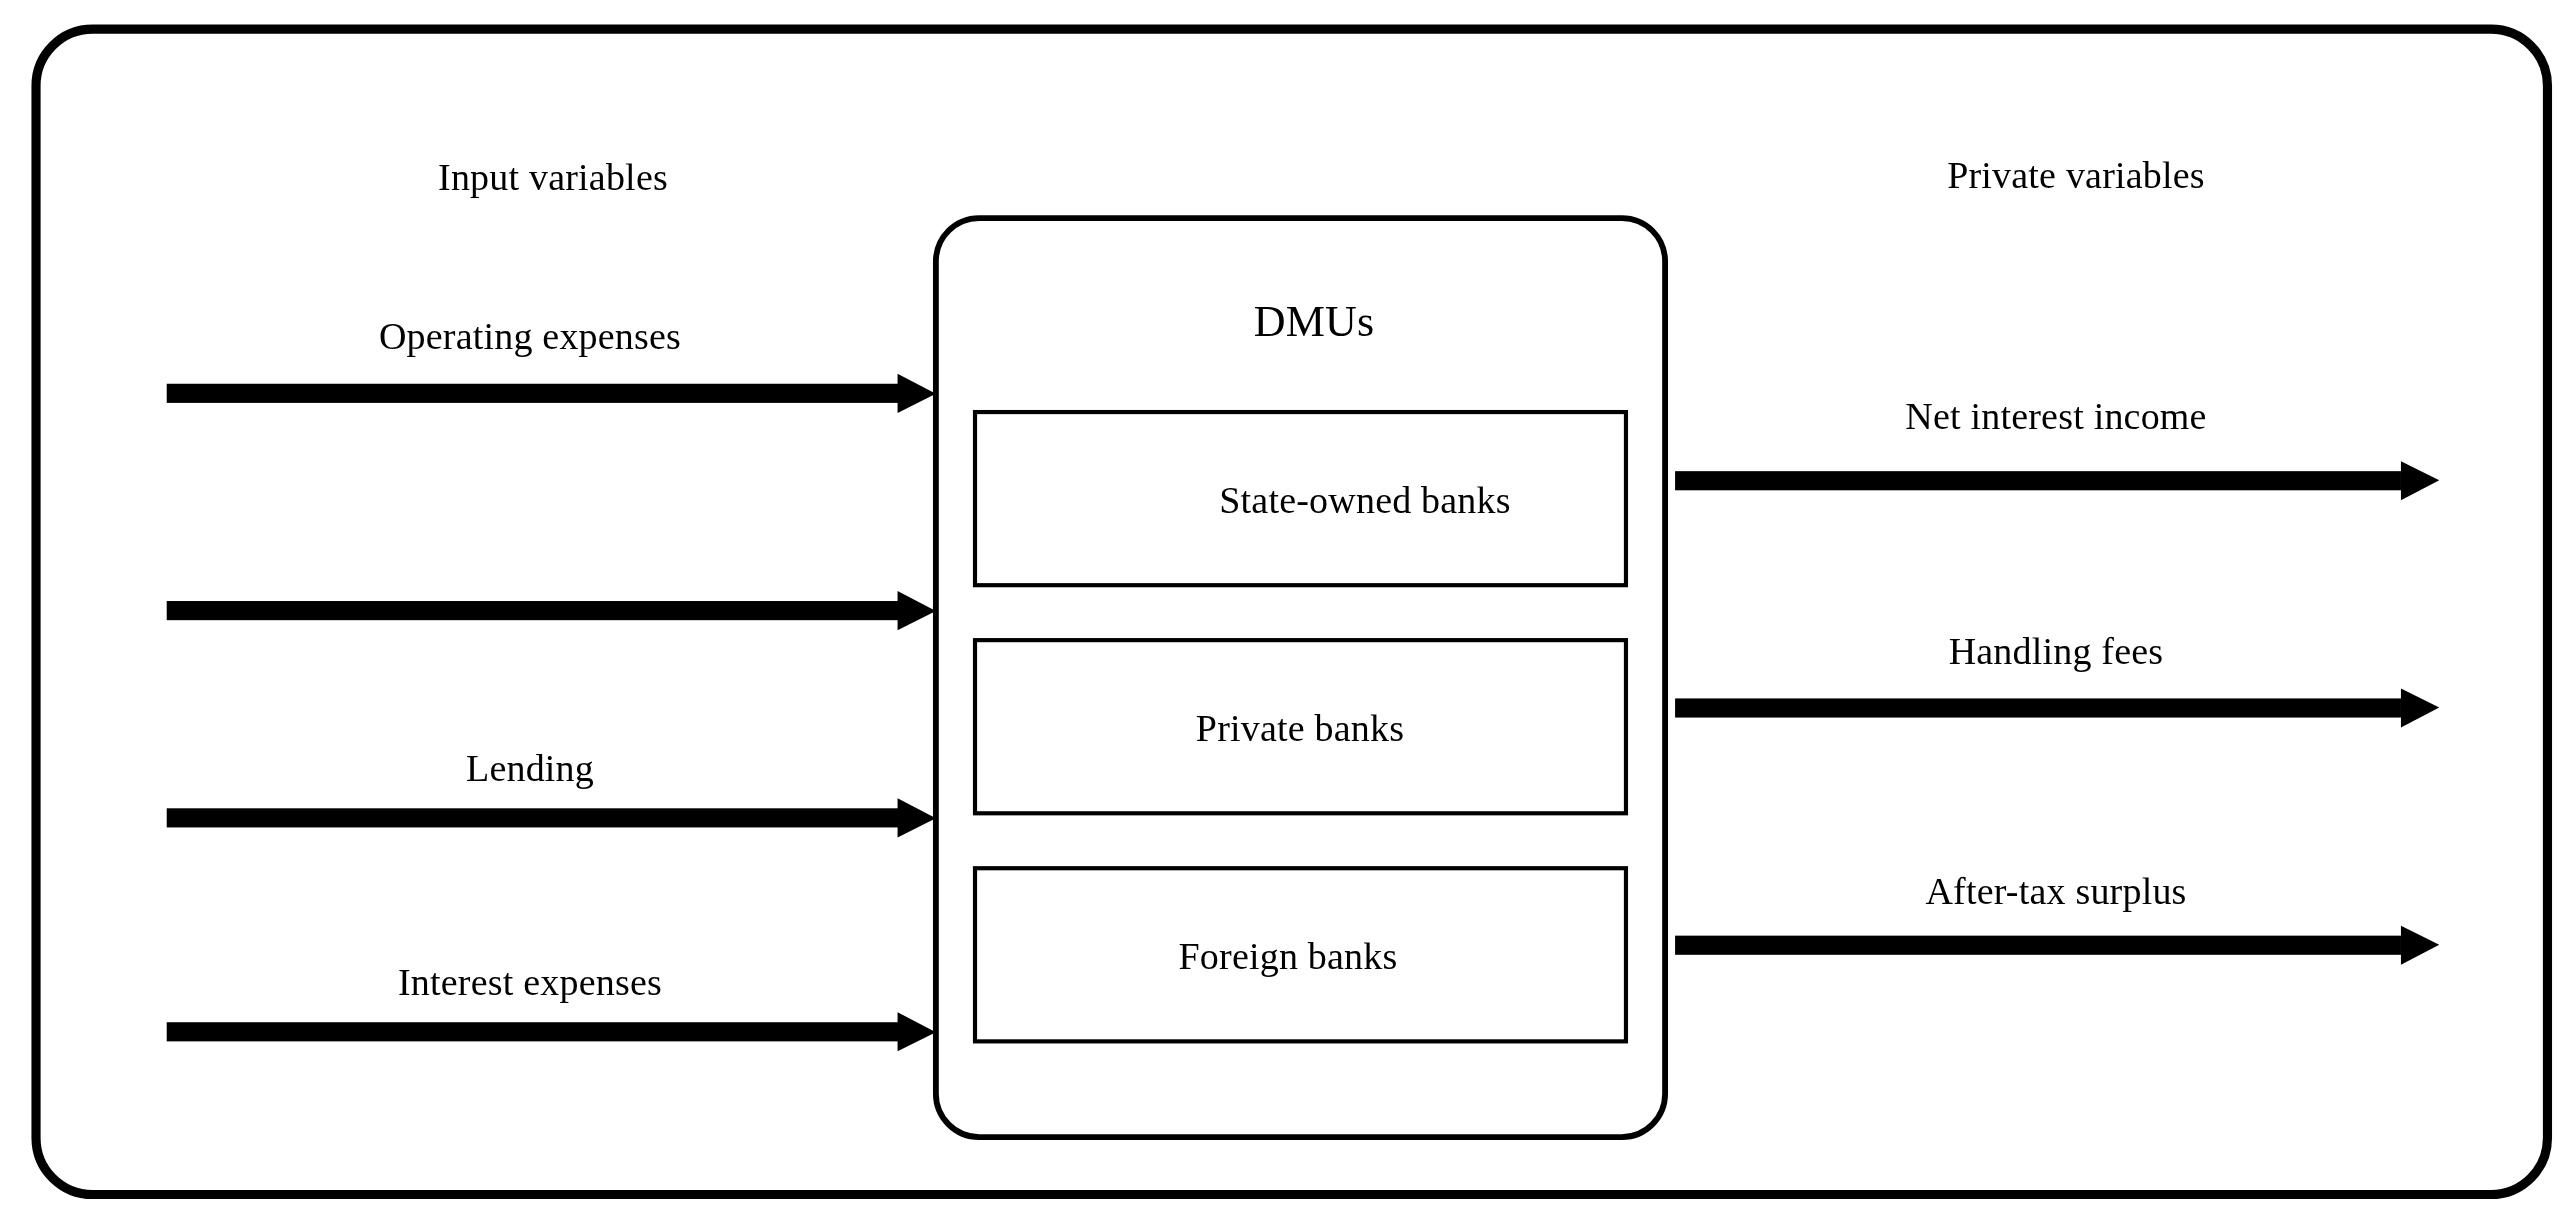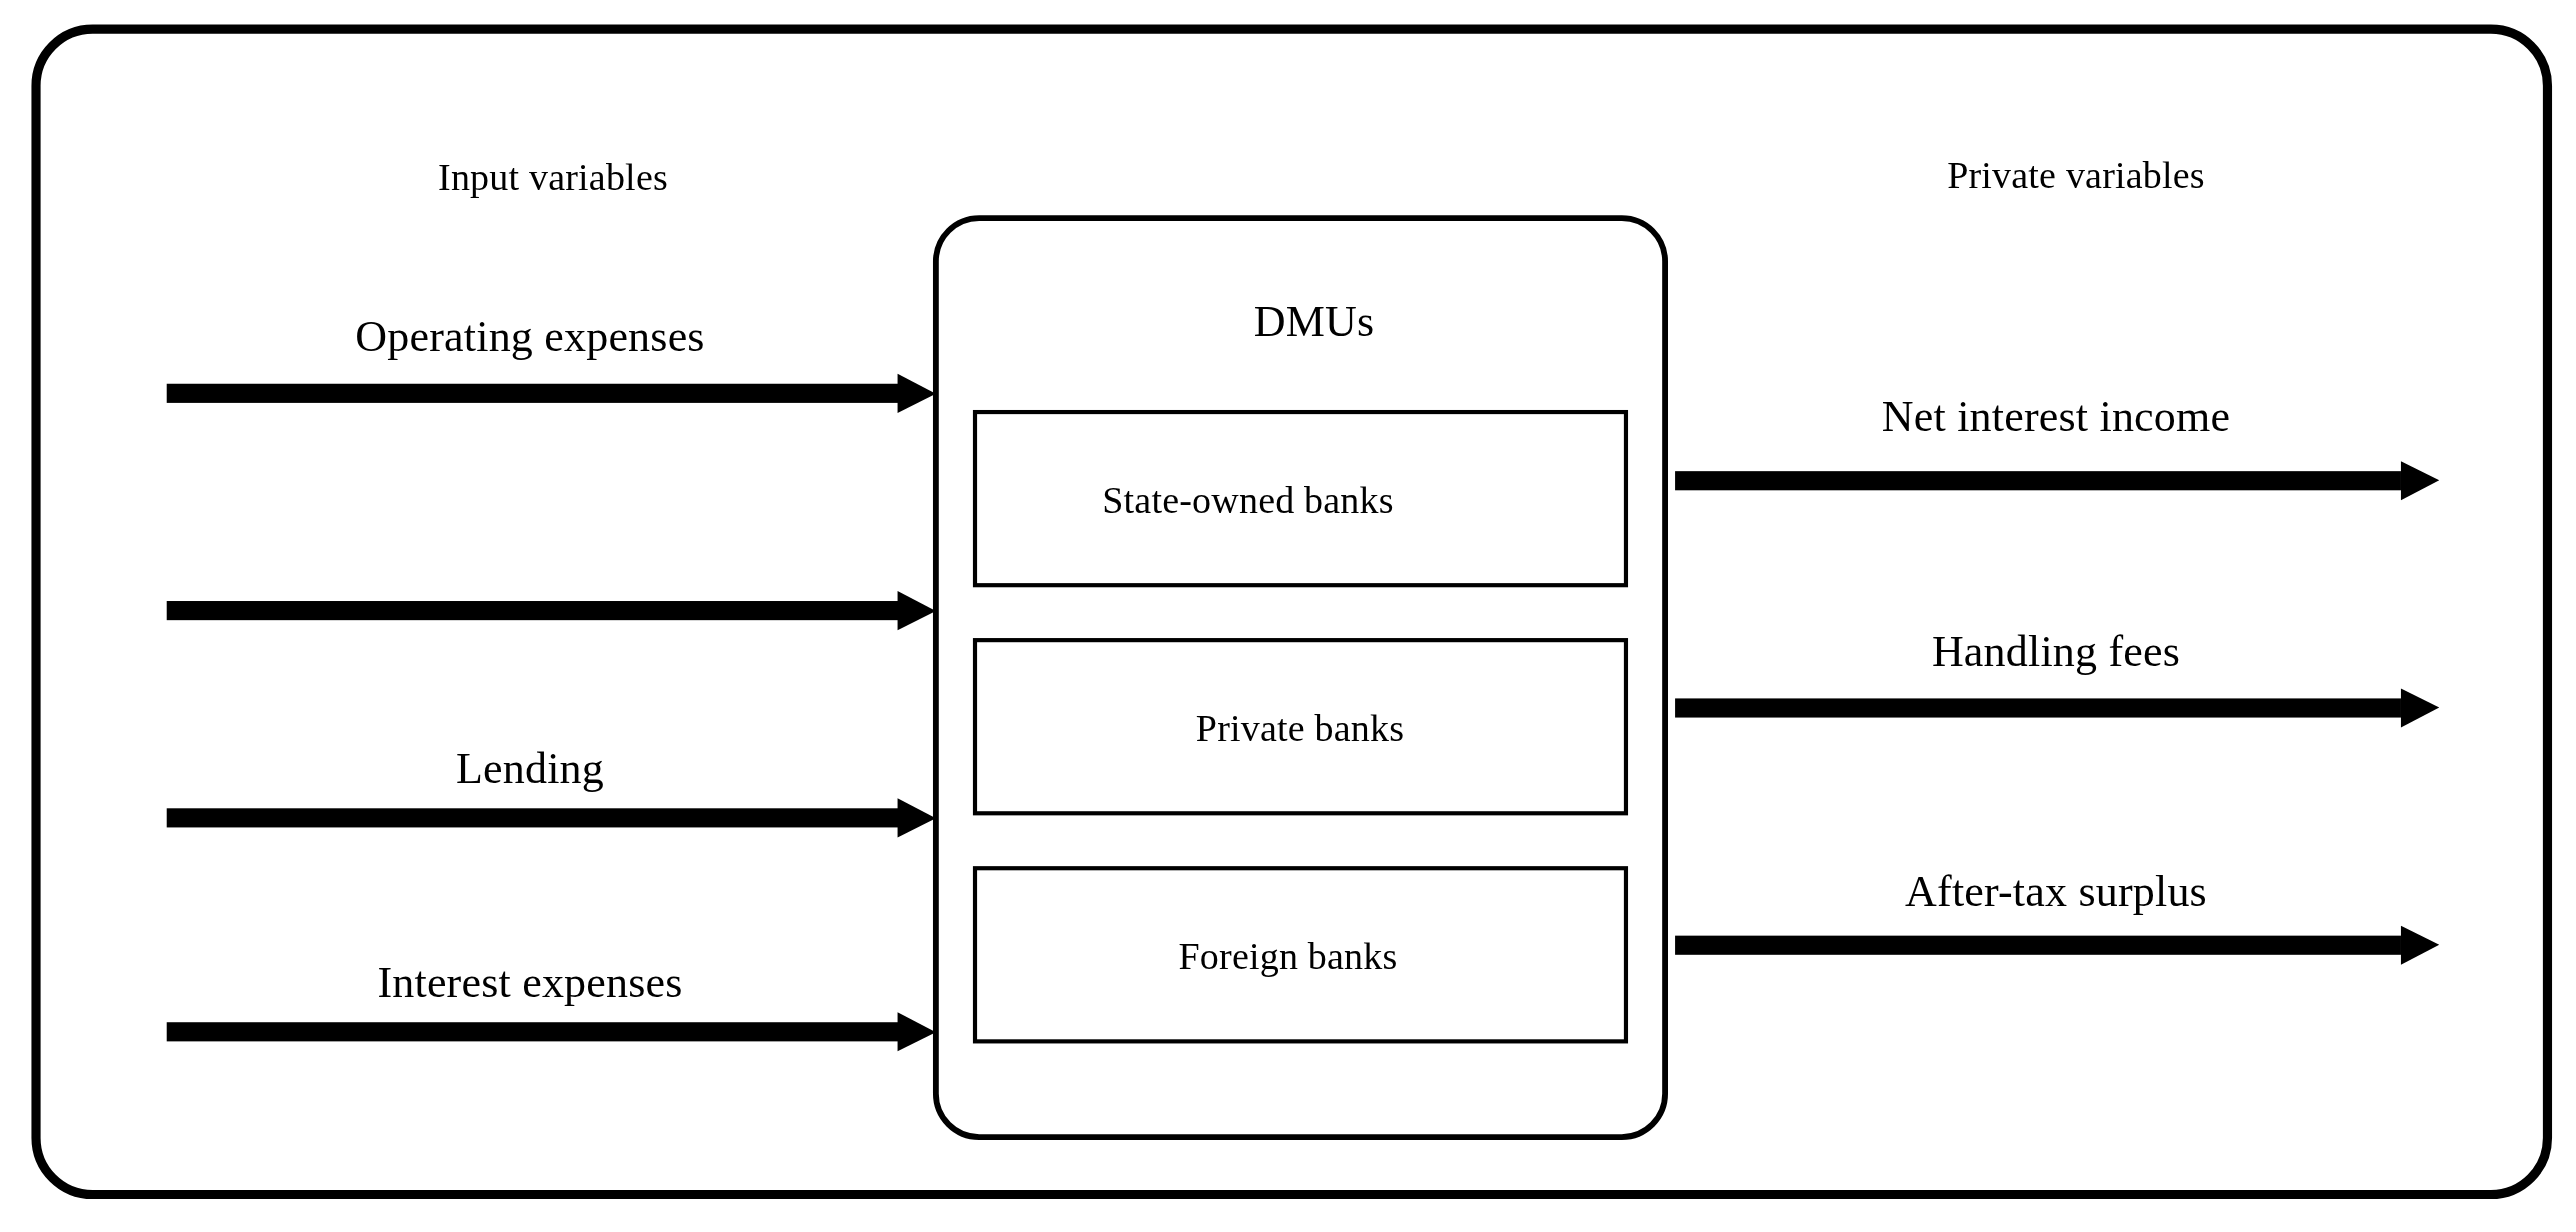--- a/index.html
+++ b/index.html
@@ -31,21 +31,21 @@
     font-weight: 400;
     white-space: nowrap;
     text-align: center;
     transform: translate(-50%, -50%);
     letter-spacing: 0.2px;
   }
   .lbl-section {
     font-size: 38px;
   }
   .lbl-flow {
-    font-size: 44px;
+    font-size: 38px;
   }
   .lbl-dmus {
     font-size: 44px;
   }
   .lbl-dmu-box {
     font-size: 38px;
   }
 </style>
 </head>
 <body>
@@ -99,21 +99,21 @@
 
   <div class="lbl lbl-dmus" style="left:1314px; top:321px;">DMUs</div>
 
   <div class="lbl lbl-flow" style="left:530px; top:336px;">Operating expenses</div>
 
 
   <div class="lbl lbl-flow" style="left:530px; top:768px;">Lending</div>
 
   <div class="lbl lbl-flow" style="left:530px; top:982px;">Interest expenses</div>
 
-  <div class="lbl lbl-dmu-box" style="left:1248px; top:500px;">State-owned banks</div>
+  <div class="lbl lbl-dmu-box" style="left:1365px; top:500px;">State-owned banks</div>
 
   <div class="lbl lbl-dmu-box" style="left:1300px; top:728px;">Private banks</div>
 
   <div class="lbl lbl-dmu-box" style="left:1288px; top:956px;">Foreign banks</div>
 
   <div class="lbl lbl-flow" style="left:2056px; top:416px;">Net interest income</div>
 
   <div class="lbl lbl-flow" style="left:2056px; top:651px;">Handling fees</div>
 
   <div class="lbl lbl-flow" style="left:2056px; top:891px;">After-tax surplus</div>

